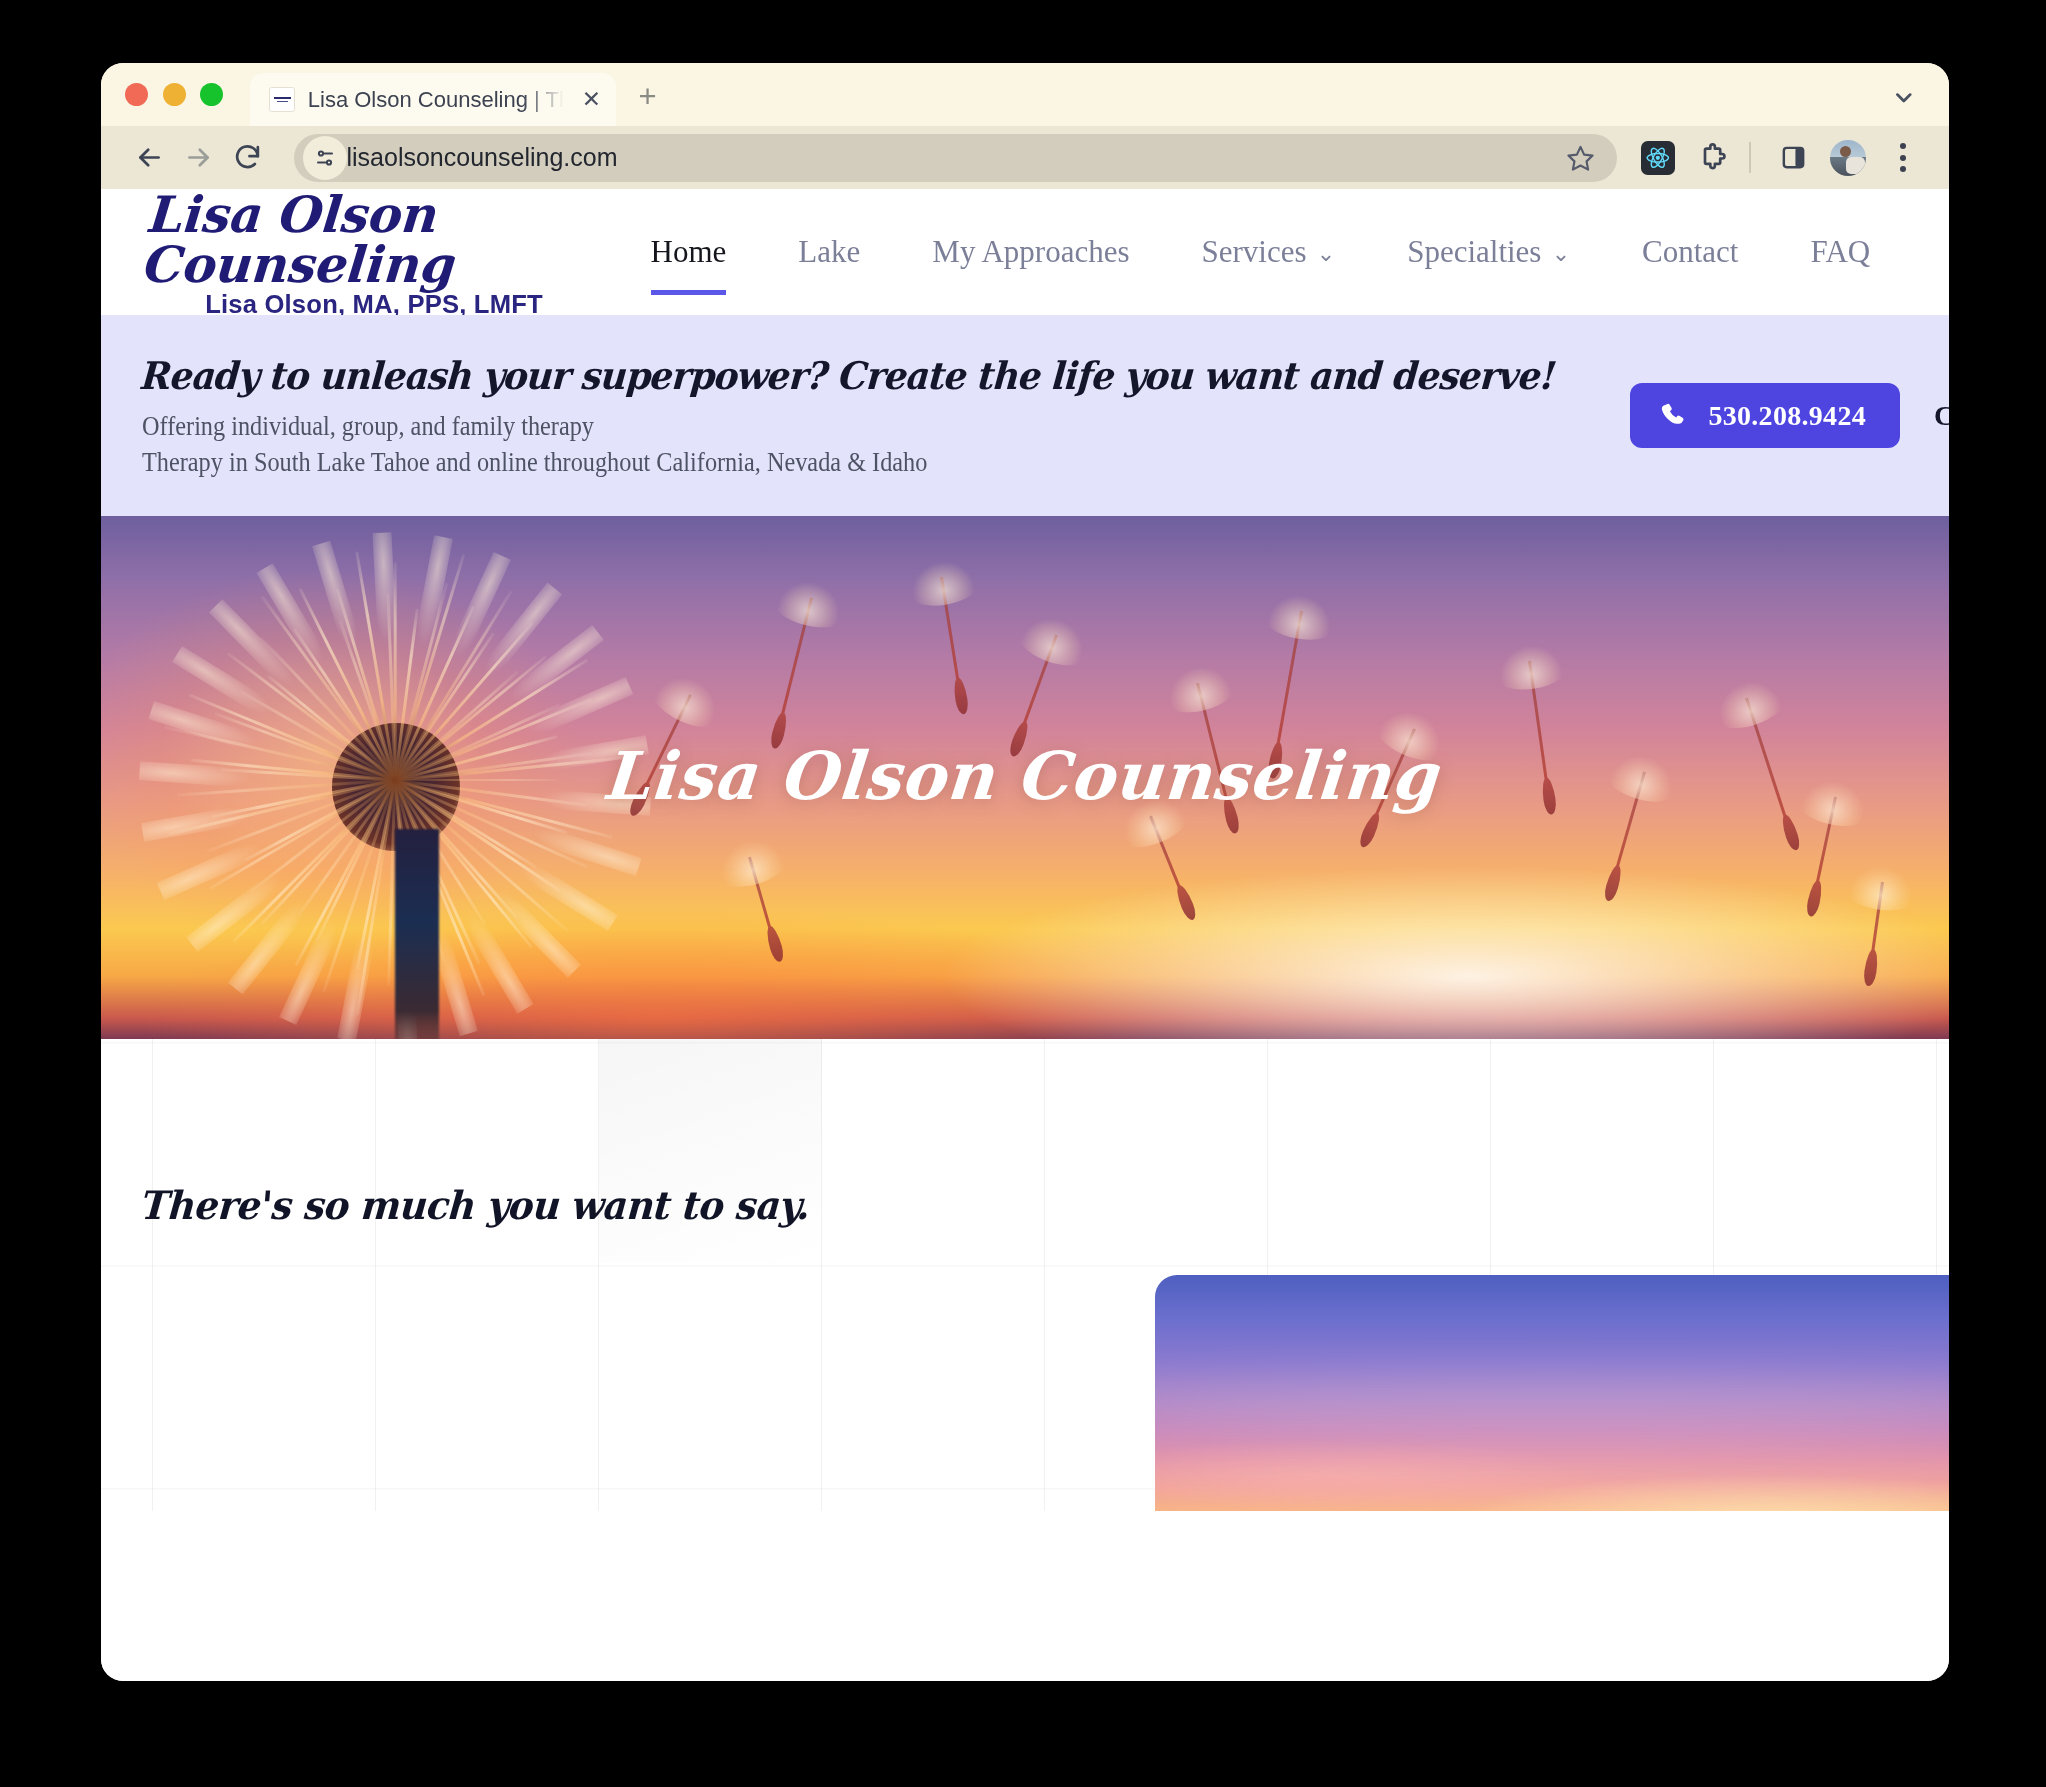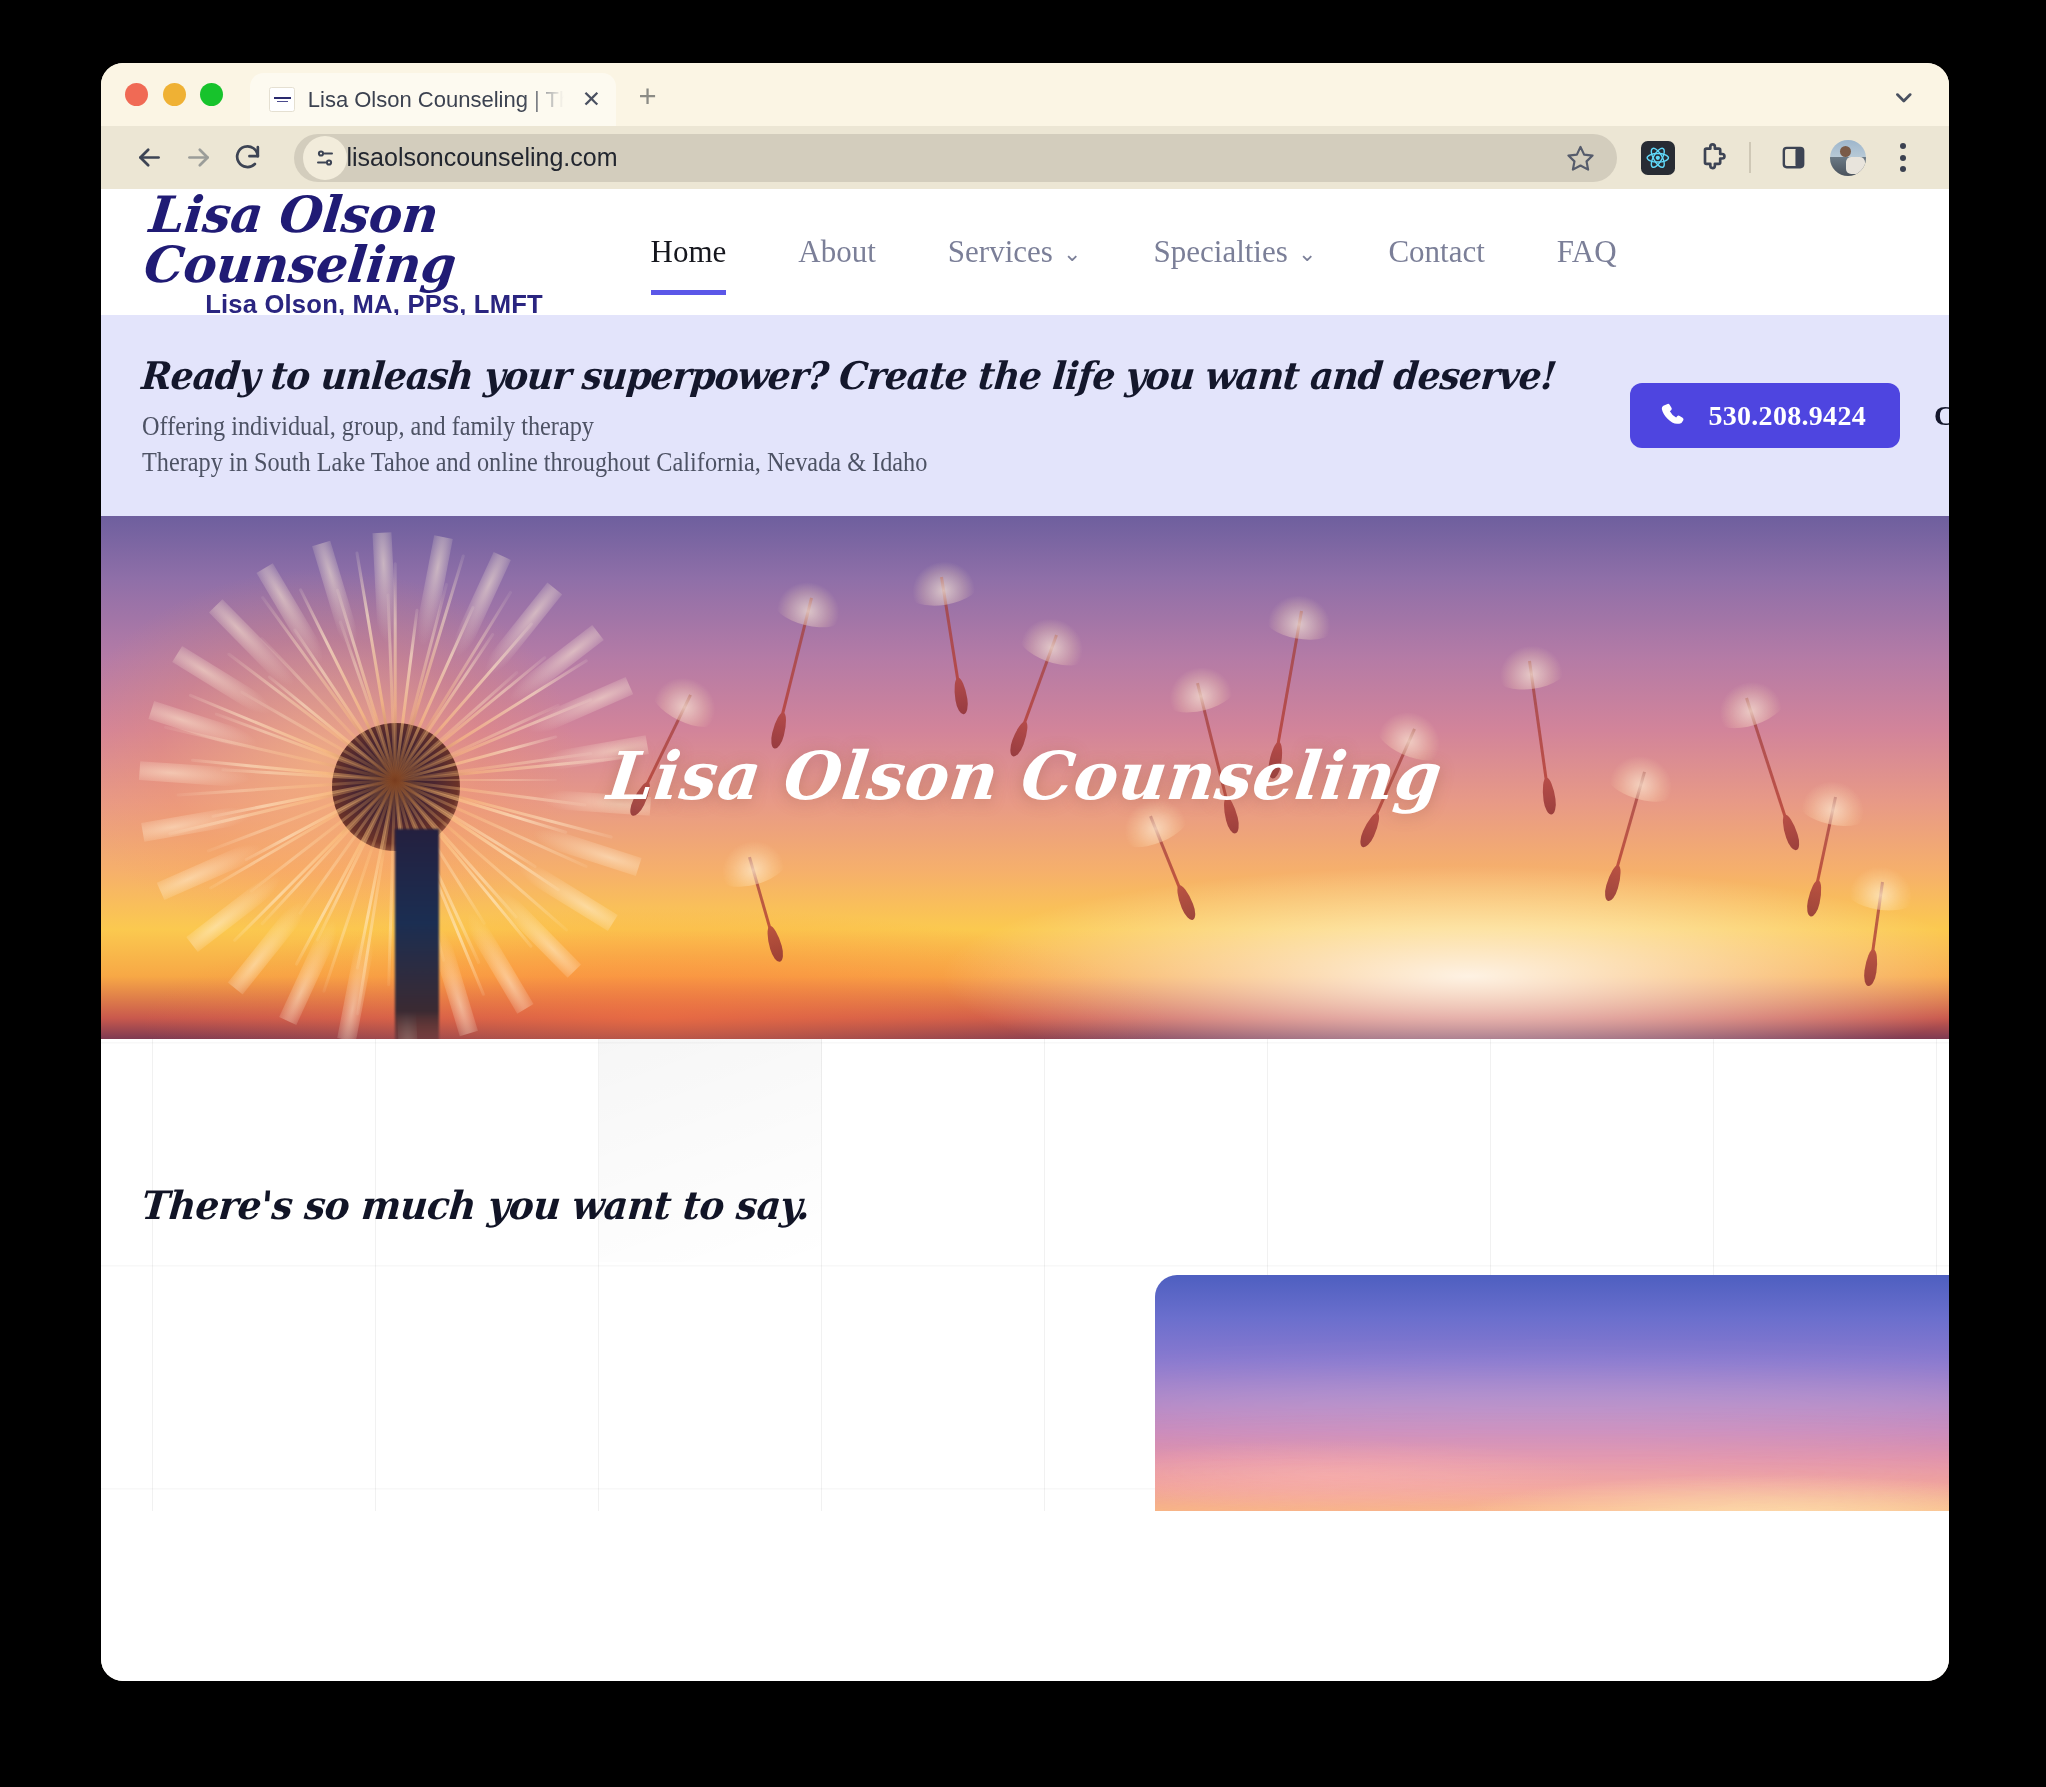--- a/index.html
+++ b/index.html
@@ -674,21 +674,24 @@
         <div id="brand">
           <div id="brand-name">Lisa Olson Counseling</div>
           <div id="brand-credentials">Lisa Olson, MA, PPS, LMFT</div>
         </div>
 
         <nav id="main-nav">
           <a class="nav-item active">
             <span>Home</span>
           </a>
           <a class="nav-item">
-            <span>About</span>
+            <span>Lake</span>
+          </a>
+          <a class="nav-item">
+            <span>My Approaches</span>
           </a>
           <a class="nav-item">
             <span>Services</span>
             <span class="nav-caret">⌄</span>
           </a>
           <a class="nav-item">
             <span>Specialties</span>
             <span class="nav-caret">⌄</span>
           </a>
           <a class="nav-item">

